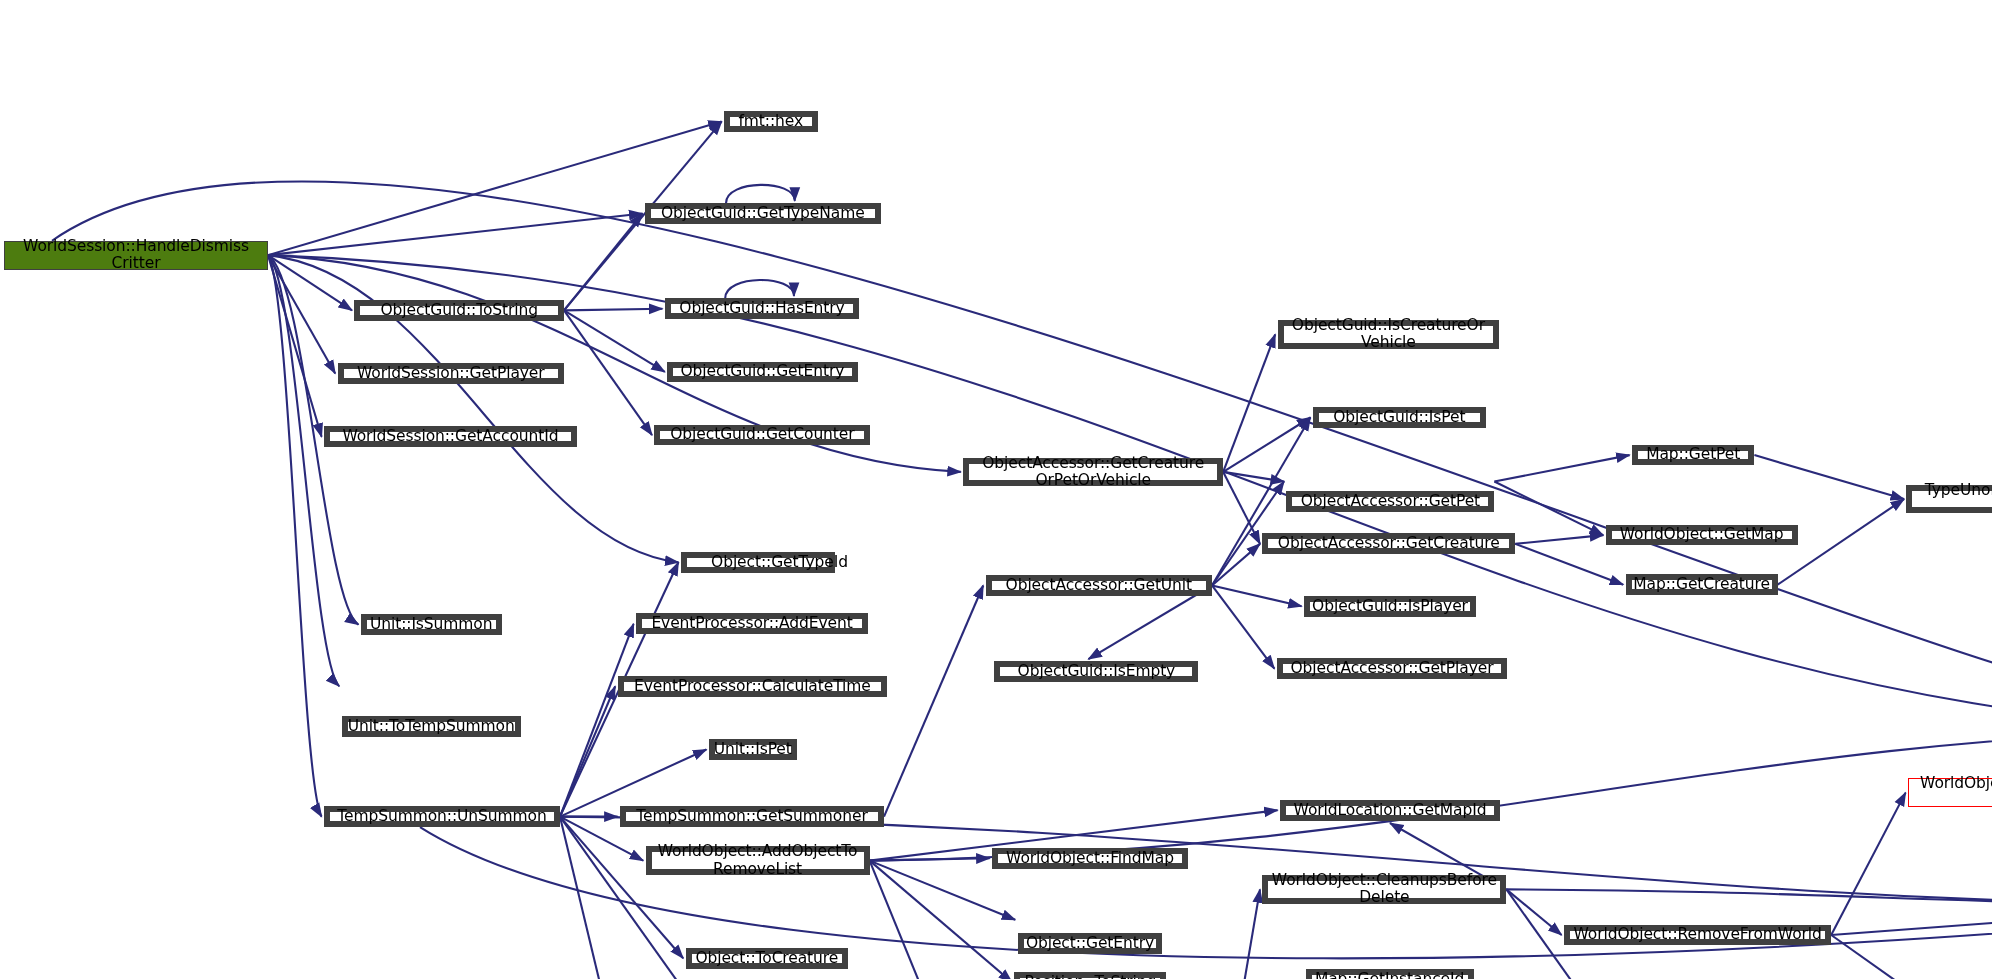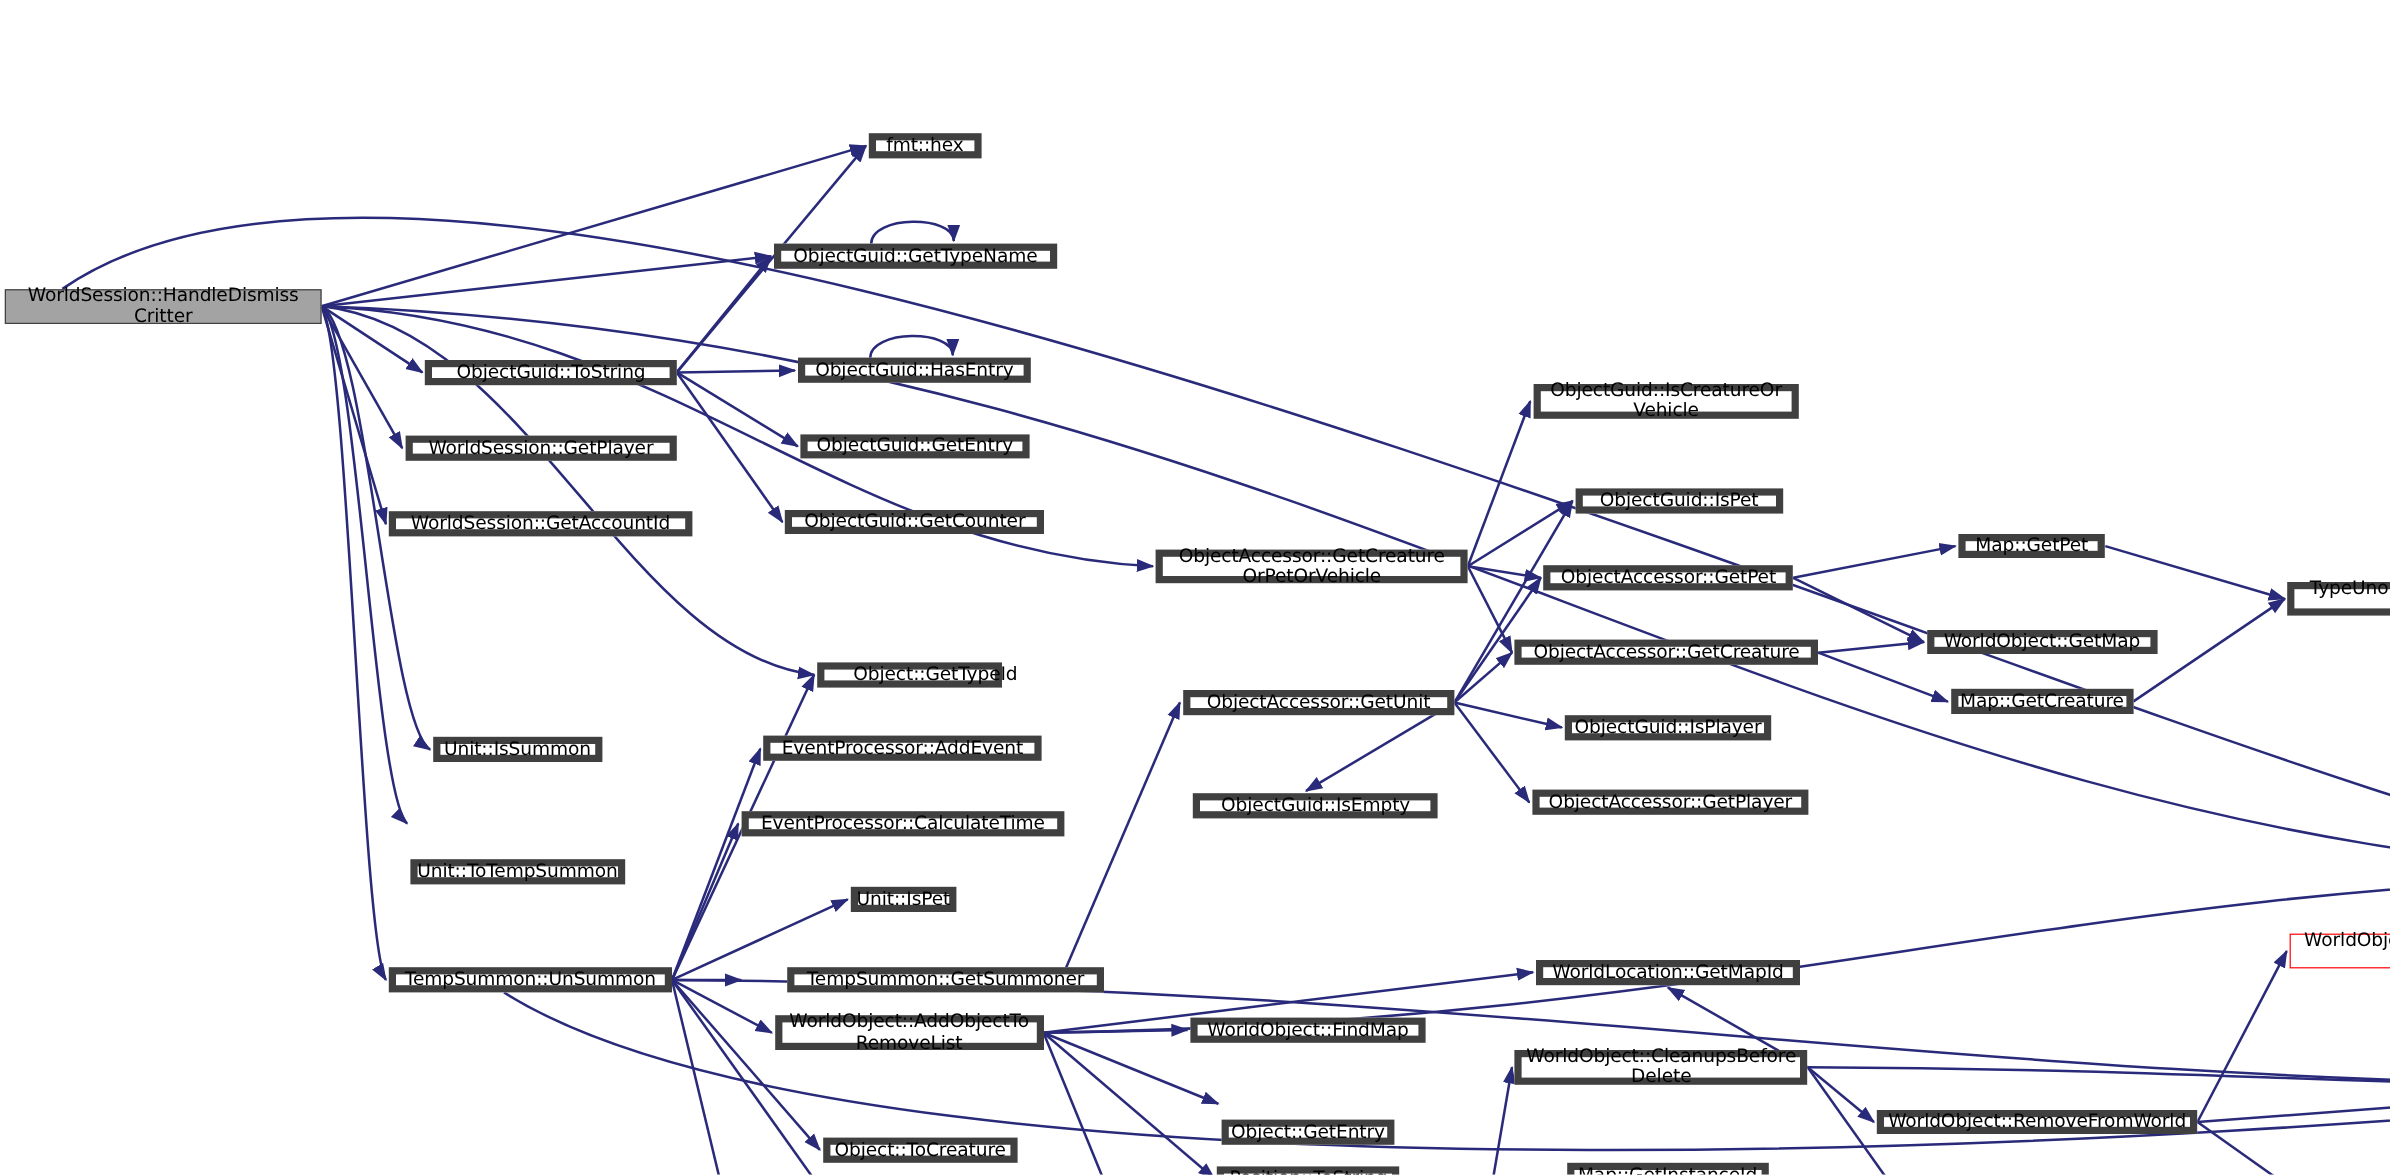--- a/index.html
+++ b/index.html
@@ -34,21 +34,21 @@
     border: 6px solid #404040;
     color: #000000;
     font-size: 15.5px;
     line-height: 1.12;
     letter-spacing: -0.1px;
     white-space: pre-line;
     padding: 0 4px;
     z-index: 5;
   }
   .node.root {
-    background: #a3a3a3;
+    background: #4d7c0f;
     border: 1px solid #404040;
   }
   .node.warn {
     border: 1px solid #ff0000;
   }
 </style>
 </head>
 <body>
 
 <div id="canvas">
@@ -138,35 +138,35 @@
     <div class="node" style="left: 664.8px; top: 298.339px; width: 194.4px; height: 20.7958px;">ObjectGuid::HasEntry</div>
     <div class="node" style="left: 667.2px; top: 361.526px; width: 190.4px; height: 20.7958px;">ObjectGuid::GetEntry</div>
     <div class="node" style="left: 654.4px; top: 424.713px; width: 216px; height: 20.7958px;">ObjectGuid::GetCounter</div>
     <div class="node" style="left: 680.8px; top: 551.887px; width: 154.4px; height: 20.7958px; padding-left: 47px;">Object::GetTypeId</div>
     <div class="node" style="left: 360.8px; top: 614.275px; width: 140.8px; height: 20.7958px;">Unit::IsSummon</div>
     <div class="node" style="left: 341.6px; top: 675.862px; width: 179.2px; height: 20.7958px; margin-top: 40px;">Unit::ToTempSummon</div>
     <div class="node" style="left: 324px; top: 806.235px; width: 236px; height: 20.7958px;">TempSummon::UnSummon</div>
     <div class="node" style="left: 636px; top: 613.475px; width: 232px; height: 20.7958px;">EventProcessor::AddEvent</div>
     <div class="node" style="left: 617.6px; top: 675.862px; width: 269.6px; height: 20.7958px;">EventProcessor::CalculateTime</div>
     <div class="node" style="left: 708.8px; top: 739.049px; width: 88px; height: 20.7958px;">Unit::IsPet</div>
-    <div class="node" style="left: 656px; top: 806.235px; width: 264px; height: 20.7958px;">TempSummon::GetSummoner</div>
+    <div class="node" style="left: 620px; top: 806.235px; width: 264px; height: 20.7958px;">TempSummon::GetSummoner</div>
     <div class="node" style="left: 645.6px; top: 846.227px; width: 224px; height: 28.7941px;">WorldObject::AddObjectTo
 RemoveList</div>
     <div class="node" style="left: 685.6px; top: 947.806px; width: 162.4px; height: 20.7958px;">Object::ToCreature</div>
     <div class="node" style="left: 963.2px; top: 457.507px; width: 260px; height: 28.7941px;">ObjectAccessor::GetCreature
 OrPetOrVehicle</div>
     <div class="node" style="left: 985.6px; top: 575.083px; width: 226.4px; height: 20.7958px;">ObjectAccessor::GetUnit</div>
     <div class="node" style="left: 994.4px; top: 661.465px; width: 204px; height: 20.7958px;">ObjectGuid::IsEmpty</div>
     <div class="node" style="left: 992px; top: 847.827px; width: 196px; height: 20.7958px;">WorldObject::FindMap</div>
     <div class="node" style="left: 1017.6px; top: 909.414px; width: 144.8px; height: 20.7958px; margin-top: 24px;">Object::GetEntry</div>
     <div class="node" style="left: 1014.4px; top: 971.801px; width: 152px; height: 20.7958px;">Position::ToString</div>
     <div class="node" style="left: 1277.6px; top: 319.935px; width: 221.6px; height: 28.7941px;">ObjectGuid::IsCreatureOr
 Vehicle</div>
     <div class="node" style="left: 1312.8px; top: 407.117px; width: 173px; height: 20.7958px;">ObjectGuid::IsPet</div>
-    <div class="node" style="left: 1286.4px; top: 471px; width: 208px; height: 20.7958px;">ObjectAccessor::GetPet</div>
+    <div class="node" style="left: 1286.4px; top: 491px; width: 208px; height: 20.7958px;">ObjectAccessor::GetPet</div>
     <div class="node" style="left: 1262.4px; top: 533.491px; width: 252.8px; height: 20.7958px;">ObjectAccessor::GetCreature</div>
     <div class="node" style="left: 1304px; top: 595.878px; width: 172px; height: 20.7958px;">ObjectGuid::IsPlayer</div>
     <div class="node" style="left: 1276.8px; top: 658.266px; width: 230.4px; height: 20.7958px;">ObjectAccessor::GetPlayer</div>
     <div class="node" style="left: 1280px; top: 799.837px; width: 220px; height: 20.7958px;">WorldLocation::GetMapId</div>
     <div class="node" style="left: 1262.4px; top: 875.021px; width: 244px; height: 28.7941px;">WorldObject::CleanupsBefore
 Delete</div>
     <div class="node" style="left: 1305.6px; top: 969.402px; width: 168px; height: 20.7958px;">Map::GetInstanceId</div>
     <div class="node" style="left: 1632px; top: 444.709px; width: 122.4px; height: 20.7958px;">Map::GetPet</div>
     <div class="node" style="left: 1605.6px; top: 524.693px; width: 192px; height: 20.7958px;">WorldObject::GetMap</div>
     <div class="node" style="left: 1625.6px; top: 574.283px; width: 152px; height: 20.7958px;">Map::GetCreature</div>

